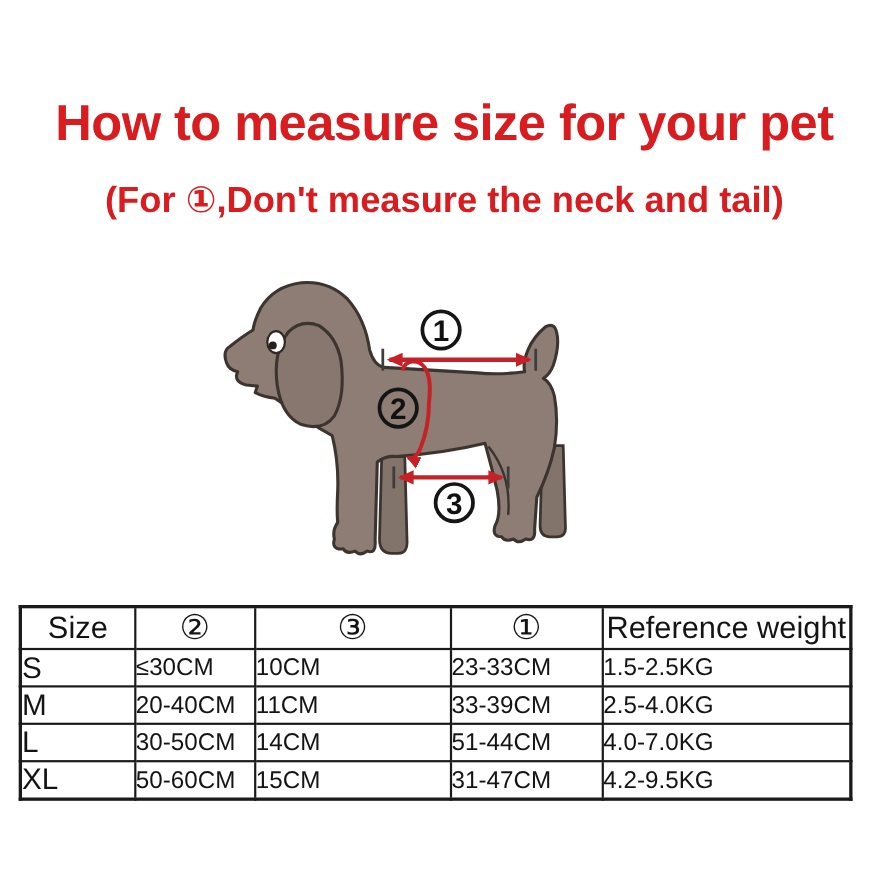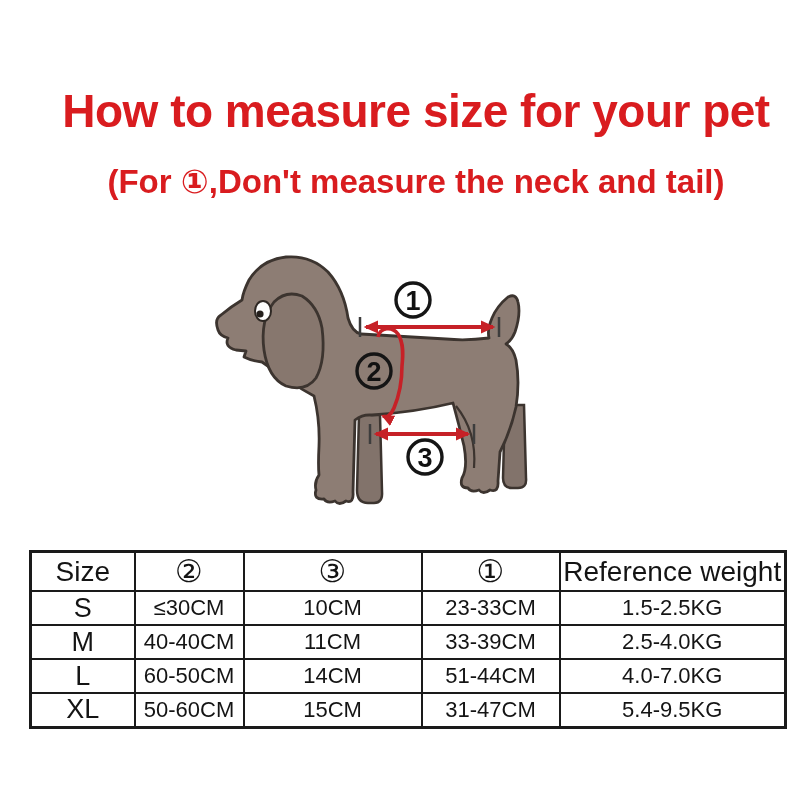--- a/index.html
+++ b/index.html
@@ -1,25 +1,25 @@
 <!DOCTYPE html>
 <html><head>
 <meta charset="utf-8">
 <style>
   html,body{margin:0;padding:0;background:#fff;}
   body{width:800px;height:800px;position:relative;overflow:hidden;
        font-family:"Liberation Sans","DejaVu Sans",sans-serif;}
-  .page{position:absolute;left:16px;top:0;width:723px;height:800px;background:#ffffff;}
+  .page{position:absolute;left:4px;top:0;width:723px;height:800px;background:#ffffff;}
   .title{position:absolute;top:86px;left:0;width:800px;margin:0;text-align:center;
          color:#d91c1f;font-size:46px;font-weight:bold;letter-spacing:-0.5px;line-height:1.1;}
   .subtitle{position:absolute;top:162px;left:0;width:800px;margin:0;text-align:center;
          color:#d91c1f;font-size:33px;font-weight:bold;line-height:1.2;}
   .diagram{position:absolute;left:140px;top:220px;width:440px;height:320px;}
   table.size-chart{position:absolute;left:13px;top:550px;width:755px;height:172px;
-         border-collapse:collapse;table-layout:fixed;text-align:center;color:#141414;
+         border-collapse:collapse;table-layout:fixed;color:#141414;
          border:3px solid #1a1a1a;}
   table.size-chart th,table.size-chart td{border:2px solid #1a1a1a;padding:0;
          vertical-align:middle;white-space:nowrap;overflow:hidden;}
   table.size-chart tr{height:34px;}
   th.hdr{font-size:28px;font-weight:normal;}
   th.hdr-circ{font-size:31px;font-weight:normal;}
   td.size-col{font-size:27px;}
   td.val{font-size:22px;}
   svg text{font-family:"Liberation Sans","DejaVu Sans",sans-serif;}
 </style>
@@ -103,35 +103,35 @@
     <tbody>
       <tr>
         <td class="size-col">S</td>
         <td class="val">≤30CM</td>
         <td class="val">10CM</td>
         <td class="val">23-33CM</td>
         <td class="val">1.5-2.5KG</td>
       </tr>
       <tr>
         <td class="size-col">M</td>
-        <td class="val">40-40CM</td>
+        <td class="val">20-40CM</td>
         <td class="val">11CM</td>
         <td class="val">33-39CM</td>
         <td class="val">2.5-4.0KG</td>
       </tr>
       <tr>
         <td class="size-col">L</td>
-        <td class="val">60-50CM</td>
+        <td class="val">30-50CM</td>
         <td class="val">14CM</td>
         <td class="val">51-44CM</td>
         <td class="val">4.0-7.0KG</td>
       </tr>
       <tr>
         <td class="size-col">XL</td>
         <td class="val">50-60CM</td>
         <td class="val">15CM</td>
         <td class="val">31-47CM</td>
-        <td class="val">5.4-9.5KG</td>
+        <td class="val">4.2-9.5KG</td>
       </tr>
     </tbody>
   </table>
 
 </div>
 
 </body></html>

